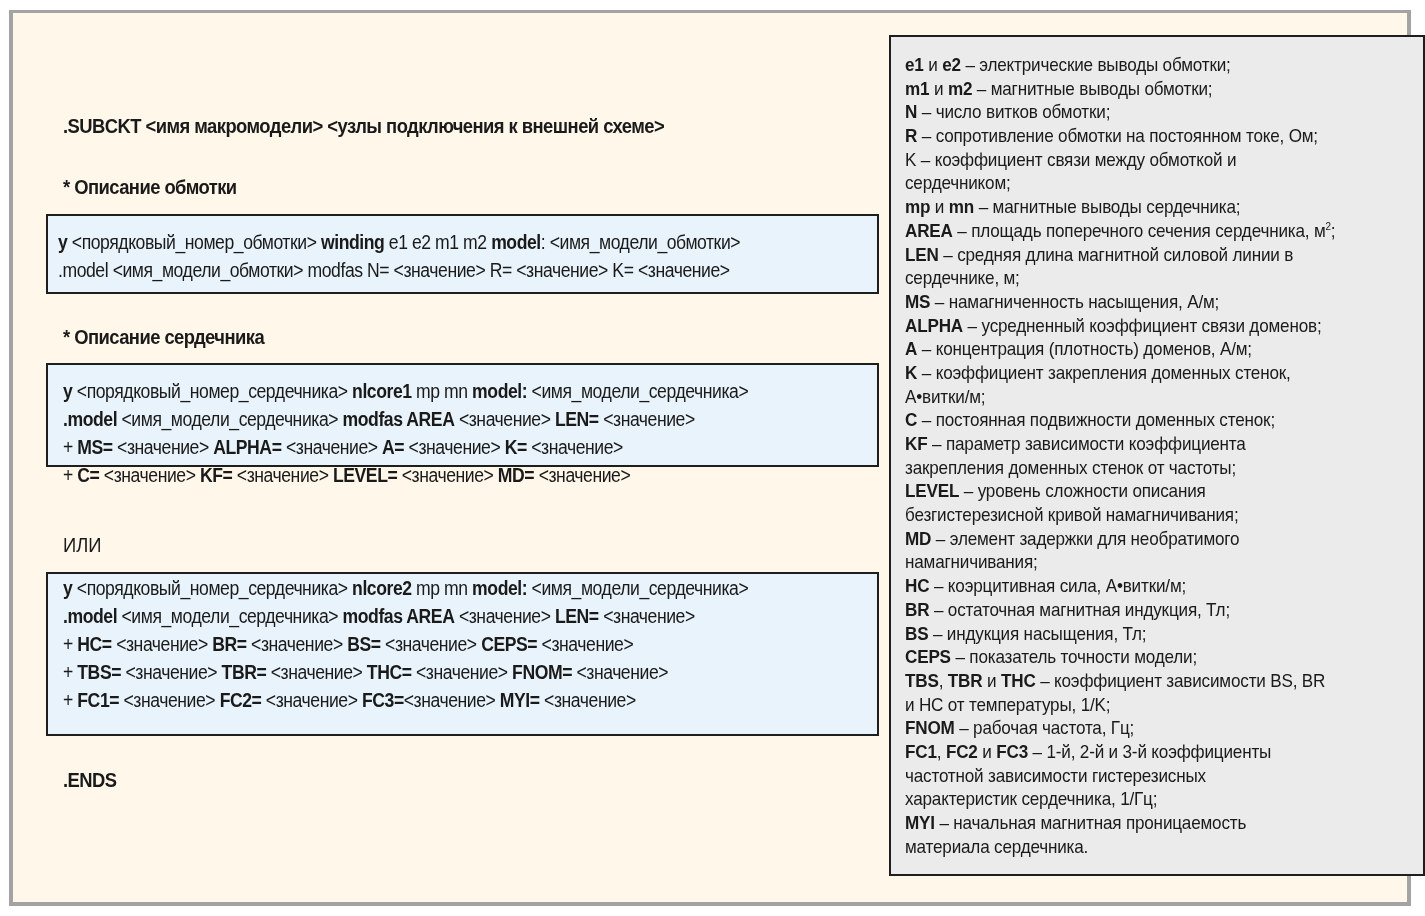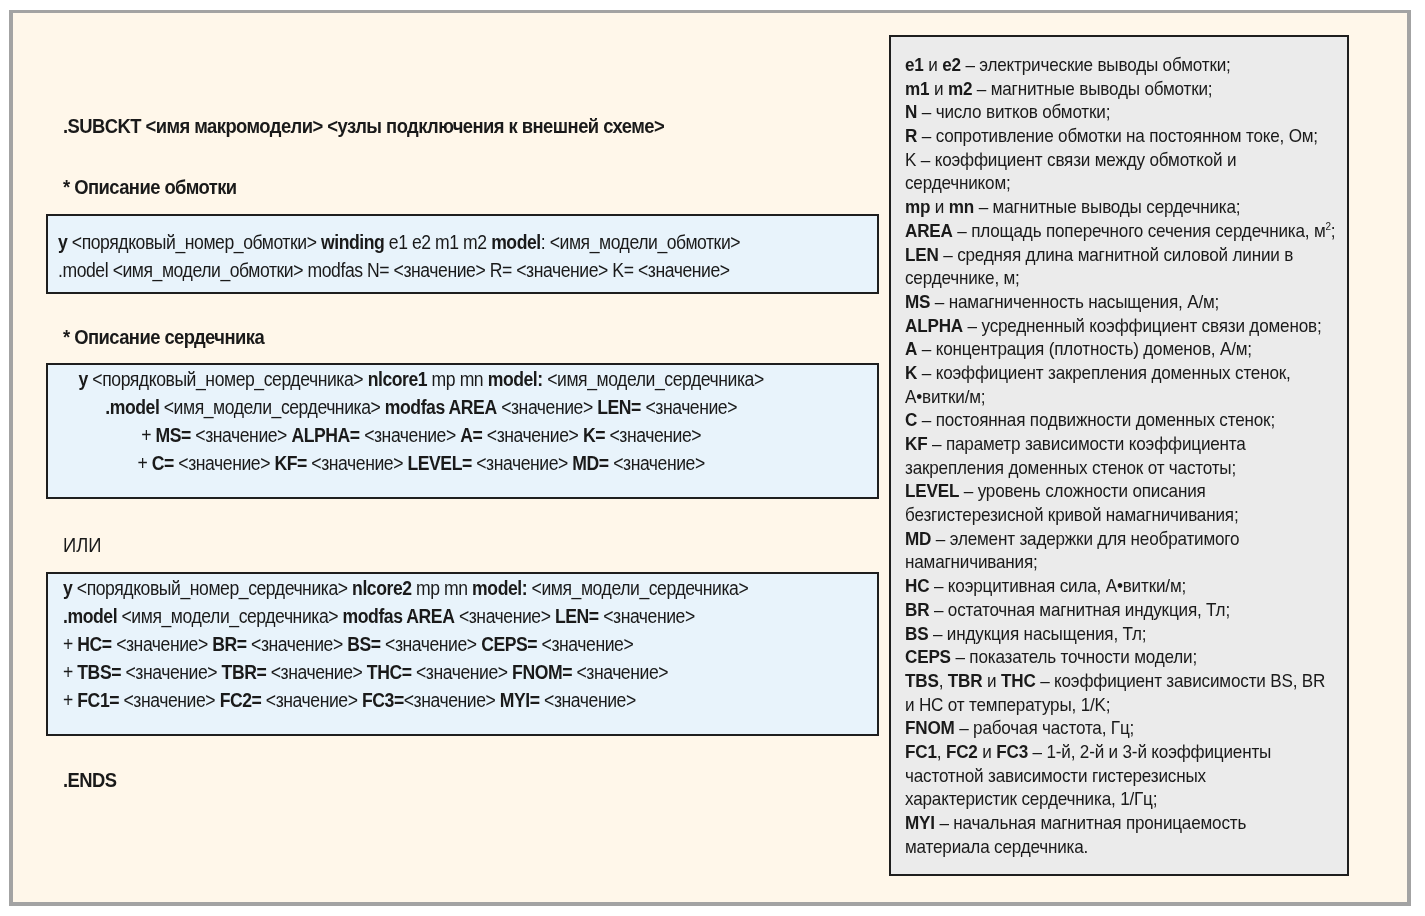--- a/index.html
+++ b/index.html
@@ -18,21 +18,21 @@
   .codebox {
     position: absolute; left: 46px; width: 833px; background: #e8f3fb;
     border: 2px solid #1e1e1e; box-sizing: border-box; padding: 0 0 0 15px;
   }
   .codeline {
     font-size: 20px; white-space: nowrap; letter-spacing: -0.5px;
     transform: scaleX(0.88); transform-origin: left center; height: 28px; line-height: 28px;
   }
   .codeline b { font-weight: bold; }
   .legend {
-    position: absolute; left: 889px; top: 35px; width: 460px; height: 841px;
+    position: absolute; left: 889px; top: 35px; width: 536px; height: 841px;
     background: #ebebeb; border: 2px solid #1e1e1e; box-sizing: border-box;
     padding: 16px 0 0 14px;
   }
   .legend-line {
     font-size: 19px; height: 23.7px; line-height: 23.7px; white-space: nowrap;
     transform: scaleX(0.9); transform-origin: left center; letter-spacing: -0.2px;
   }
   .legend-line b { font-weight: bold; }
   sup { font-size: 11px; line-height: 0; }
 </style>
@@ -50,21 +50,21 @@
 
 <div class="codebox" style="top:214px; height:80px; padding-top:12px;padding-left:10px;">
   <div>
       <div class="codeline"><b>y</b><span> &lt;порядковый_номер_обмотки&gt; </span><b>winding</b><span> e1 e2 m1 m2 </span><b>model</b><span>: &lt;имя_модели_обмотки&gt;</span></div>
       <div class="codeline"><span>.model &lt;имя_модели_обмотки&gt; modfas N= &lt;значение&gt; R= &lt;значение&gt; K= &lt;значение&gt;</span></div>
     </div>
 </div>
 
 <div class="abs heading" style="left:63px; top:326px;">* Описание сердечника</div>
 
-<div class="codebox" style="top:363px; height:136px; text-align:center;">
+<div class="codebox" style="top:363px; height:104px; padding-top:12px;">
   <div>
       <div class="codeline"><b>y</b><span> &lt;порядковый_номер_сердечника&gt; </span><b>nlcore1</b><span> mp mn </span><b>model:</b><span> &lt;имя_модели_сердечника&gt;</span></div>
       <div class="codeline"><b>.model</b><span> &lt;имя_модели_сердечника&gt; </span><b>modfas AREA</b><span> &lt;значение&gt; </span><b>LEN=</b><span> &lt;значение&gt;</span></div>
       <div class="codeline"><span>+ </span><b>MS=</b><span> &lt;значение&gt; </span><b>ALPHA=</b><span> &lt;значение&gt; </span><b>A=</b><span> &lt;значение&gt; </span><b>K=</b><span> &lt;значение&gt;</span></div>
       <div class="codeline"><span>+ </span><b>C=</b><span> &lt;значение&gt; </span><b>KF=</b><span> &lt;значение&gt; </span><b>LEVEL=</b><span> &lt;значение&gt; </span><b>MD=</b><span> &lt;значение&gt;</span></div>
     </div>
 </div>
 
 <div class="abs plain-head" style="left:63px; top:534px;">ИЛИ</div>
 

